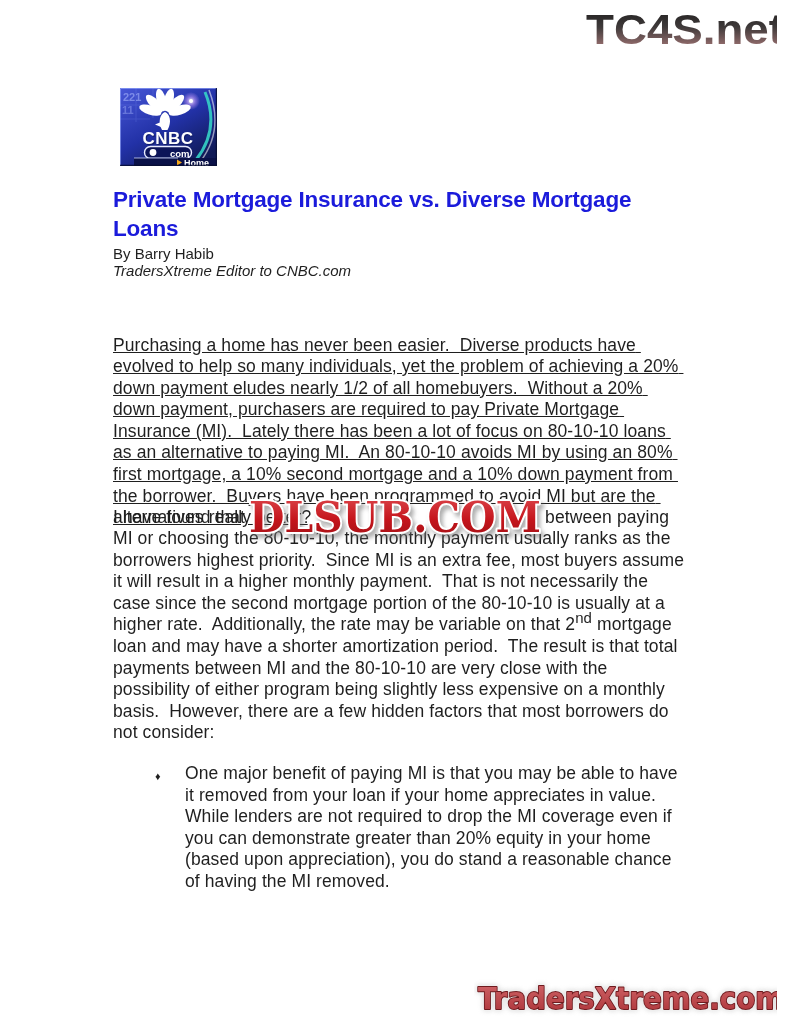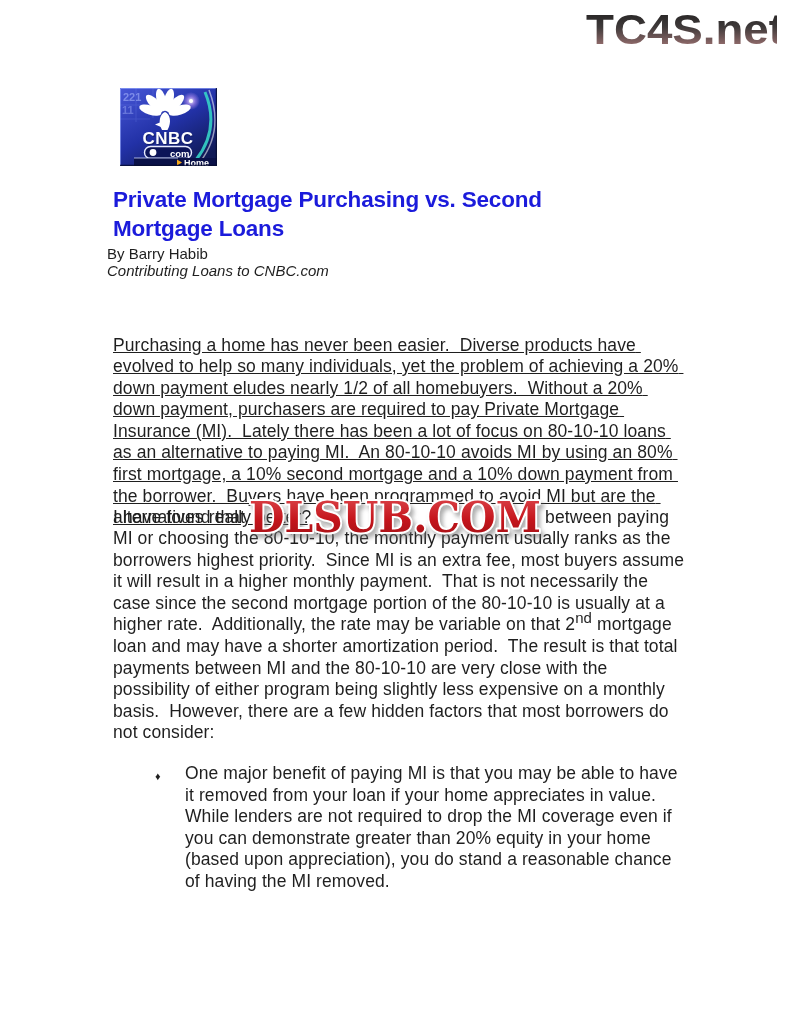--- a/index.html
+++ b/index.html
@@ -8,21 +8,21 @@
 
   
   .tc4s{position:absolute;left:582px;top:3px;}
 
   
   .cnbc-logo{position:absolute;left:120px;top:88px;}
 
   
   .title{position:absolute;left:113px;top:170px;width:527px;
          font-size:22.5px;font-weight:bold;line-height:29px;letter-spacing:-0.2px;}
-  .byline{position:absolute;left:107px;top:245px;font-size:15px;line-height:17px;}
+  .byline{position:absolute;left:113px;top:245px;font-size:15px;line-height:17px;}
   .byline .role{font-style:italic;}
   .para{position:absolute;left:113px;width:572px;font-size:17.5px;line-height:21.6px;
         white-space:pre-wrap;letter-spacing:0.1px;}
   .p1{top:317px;text-decoration:underline;}
   .p2{top:489px;}
   .p2 sup{font-size:15px;line-height:0;vertical-align:super;}
 
   
   .wm-gap{display:inline-block;position:relative;width:300px;height:18px;vertical-align:-3px;}
   .wm-gap svg{position:absolute;left:0;top:-16px;overflow:visible;}
@@ -102,36 +102,47 @@
       <text x="50" y="68.6" font-size="9.5" font-weight="bold" fill="#ffffff">com</text>
       <rect x="14" y="70" width="83" height="8" fill="#0a1148"></rect>
       <line x1="14" y1="70" x2="58" y2="70" stroke="#cdd6ff" stroke-width="1" opacity="0.8"></line>
       <path d="M57,71.5 L62,74.5 L57,77.5 Z" fill="#f2a71b"></path>
       <text x="64" y="77.6" font-size="9" font-weight="bold" fill="#ffffff">Home</text>
       <path d="M0.5,78 L0.5,0.5 L97,0.5" stroke="#9fb0ff" stroke-width="1" fill="none" opacity="0.6"></path>
       <path d="M96.5,0 L96.5,77.5 L0,77.5" stroke="#060c30" stroke-width="1.5" fill="none" opacity="0.8"></path>
     </svg>
   </div>
 
-  <h1 class="title" style="color: rgb(27, 27, 219);">Private Mortgage Purchasing vs. Second Mortgage Loans</h1>
+  <h1 class="title" style="color: rgb(27, 27, 219);">Private Mortgage Insurance vs. Diverse Mortgage Loans</h1>
 
   <div class="byline">
     <div>By Barry Habib</div>
-    <div class="role">Contributing Loans to CNBC.com</div>
+    <div class="role">TradersXtreme Editor to CNBC.com</div>
   </div>
 
   <p class="para p1">Purchasing a home has never been easier.  Diverse products have evolved to help so many individuals, yet the problem of achieving a 20% down payment eludes nearly 1/2 of all homebuyers.  Without a 20% down payment, purchasers are required to pay Private Mortgage Insurance (MI).  Lately there has been a lot of focus on 80-10-10 loans as an alternative to paying MI.  An 80-10-10 avoids MI by using an 80% first mortgage, a 10% second mortgage and a 10% down payment from the borrower.  Buyers have been programmed to avoid MI but are the alternatives really better?</p>
 
   <p class="para p2"><span>I have found that</span><span class="wm-gap"><svg class="serif-wm" width="300" height="54" viewBox="0 0 300 54">
           <defs>
             <linearGradient id="dlGrad" x1="0" y1="0" x2="0" y2="1">
               <stop offset="0" stop-color="#df4d52"></stop>
               <stop offset="0.55" stop-color="#c5151c"></stop>
               <stop offset="1" stop-color="#9f0f14"></stop>
             </linearGradient>
           </defs>
           <text x="150" y="40" text-anchor="middle" font-size="43" font-weight="bold" textLength="292" lengthAdjust="spacingAndGlyphs" fill="url(#dlGrad)" stroke="#ffffff" stroke-width="4" stroke-linejoin="round" paint-order="stroke" style="filter:drop-shadow(3px 4px 2px rgba(110,110,110,0.55))">DLSUB.COM</text>
         </svg></span><span>between paying MI or choosing the 80-10-10, the monthly payment usually ranks as the borrowers highest priority.  Since MI is an extra fee, most buyers assume it will result in a higher monthly payment.  That is not necessarily the case since the second mortgage portion of the 80-10-10 is usually at a higher rate.  Additionally, the rate may be variable on that 2</span><sup>nd</sup><span> mortgage loan and may have a shorter amortization period.  The result is that total payments between MI and the 80-10-10 are very close with the possibility of either program being slightly less expensive on a monthly basis.  However, there are a few hidden factors that most borrowers do not consider:</span></p>
 
   <div class="bullet"><span class="diamond">♦</span><span>One major benefit of paying MI is that you may be able to have it removed from your loan if your home appreciates in value.  While lenders are not required to drop the MI coverage even if you can demonstrate greater than 20% equity in your home (based upon appreciation), you do stand a reasonable chance of having the MI removed.</span></div>
 
+  <div class="traders">
+    <svg class="sans-wm" width="316" height="46" viewBox="0 0 316 46">
+      <defs>
+        <linearGradient id="trGrad" x1="0" y1="0" x2="0" y2="1">
+          <stop offset="0" stop-color="#d2676b"></stop>
+          <stop offset="1" stop-color="#ab3237"></stop>
+        </linearGradient>
+      </defs>
+      <text x="4" y="34" font-size="31" font-weight="bold" textLength="306" lengthAdjust="spacingAndGlyphs" fill="url(#trGrad)" stroke="#6e1a1e" stroke-width="2" stroke-linejoin="round" paint-order="stroke" style="filter:drop-shadow(0 0 1.5px rgba(255,255,255,0.95)) drop-shadow(0 0 2.5px rgba(190,190,190,0.8))">TradersXtreme.com</text>
+    </svg>
+  </div>
 
 </div>
 
 </body></html>

